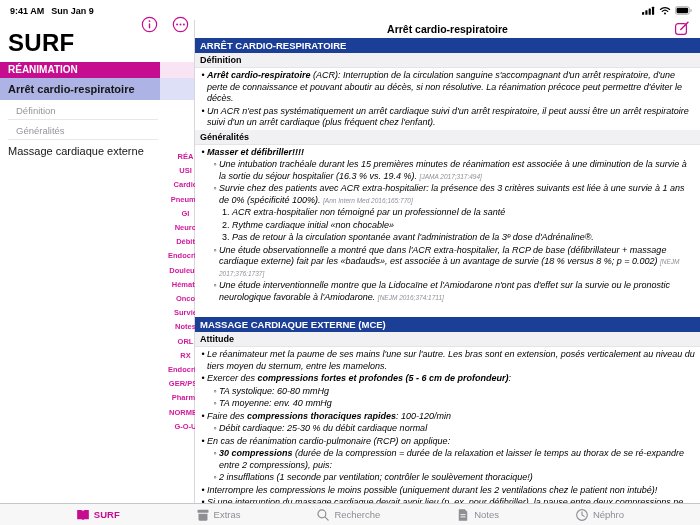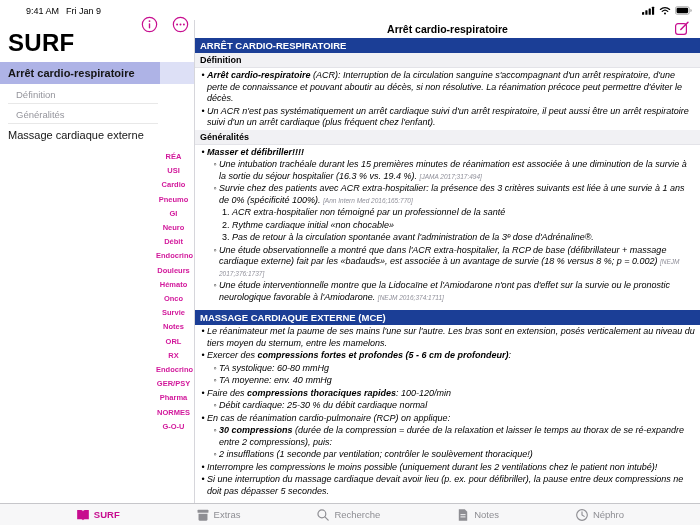--- a/index.html
+++ b/index.html
@@ -2,48 +2,48 @@
 <html style="--brand: #C70D8F; --brandLight: #F8E4F2; --selected: #AEB3E6; --selectedLight: #DDE0F6; --blue: #1B3E96; --linkPink: #D2189B;"><head>
 <meta charset="utf-8">
 <style>
   html,body{margin:0;padding:0;background:#e9e9ee;}
   *{box-sizing:border-box;}
   .screen{
     width:700px;height:525px;position:relative;background:#fff;overflow:hidden;
     font-family:"Liberation Sans","DejaVu Sans",sans-serif;color:#000;margin:0 auto;
   }
   
-  .statusbar{height:20px;display:flex;justify-content:space-between;align-items:center;padding:2px 8px 0 26px;font-size:9px;font-weight:400;color:#000;}
+  .statusbar{height:20px;display:flex;justify-content:space-between;align-items:center;padding:2px 8px 0 10px;font-size:9px;font-weight:700;color:#000;}
   .sb-left{display:flex;gap:7px;}
   .sb-right{display:flex;gap:4px;align-items:center;}
   
   .main{display:flex;height:483px;}
   .left-panel{width:195px;min-width:195px;position:relative;border-right:1px solid #d6d6db;background:#fff;}
   .panel-top{height:42px;position:relative;}
   .logo{font-size:24px;font-weight:800;letter-spacing:.3px;margin:0;position:absolute;left:8px;top:9px;}
   .icon-btn{position:absolute;top:-4px;width:17px;height:17px;color:var(--brand);background:none;border:none;padding:0;cursor:pointer;}
   .icon-btn svg{width:17px;height:17px;display:block;}
   .btn-info{left:141px;}
   .btn-more{left:172px;}
   .sb-header{height:16px;line-height:16px;font-size:10px;font-weight:700;color:#fff;padding-left:8px;
     background:linear-gradient(to right,var(--brand) 160px,var(--brandLight) 160px);}
   .sb-item{position:relative;font-size:11px;line-height:13px;color:#151515;padding:5px 40px 4px 8px;cursor:pointer;}
   .sb-item.sub{font-size:9.5px;line-height:11px;color:#95959c;padding:5px 40px 4px 16px;}
   .sb-item.selected{font-weight:700;background:linear-gradient(to right,var(--selected) 160px,var(--selectedLight) 160px);}
   .sb-item:not(.selected)::after{content:"";position:absolute;left:8px;right:36px;bottom:0;border-bottom:1px solid rgba(0,0,0,.09);}
-  .quicklinks{position:absolute;left:156px;top:130px;width:35px;text-align:center;}
+  .quicklinks{position:absolute;left:168px;top:130px;width:35px;text-align:center;}
   .ql{font-size:7.5px;font-weight:700;color:var(--linkPink);line-height:14.2px;cursor:pointer;white-space:nowrap;}
   
   .content-panel{flex:1;display:flex;flex-direction:column;position:relative;background:#fff;min-width:0;}
   .navbar{height:18px;position:relative;display:flex;align-items:center;justify-content:center;}
   .nav-title{font-size:10.5px;font-weight:600;}
   .btn-compose{position:absolute;right:10px;top:0;width:16px;height:16px;color:var(--brand);background:none;border:none;padding:0;cursor:pointer;}
   .btn-compose svg{width:16px;height:16px;display:block;}
   .content-scroll{flex:1;overflow:hidden;}
-  section+section{margin-top:7px;}
+  section+section{margin-top:14px;}
   .sec-header{background:var(--blue);color:#fff;font-weight:700;font-size:9.5px;line-height:11px;padding:2px 5px;}
   .subheader{background:#f1f1f4;font-weight:700;font-size:9px;line-height:10px;padding:2px 5px;border-bottom:1px solid #e3e3e8;margin-bottom:2px;}
   .li{display:flex;font-size:9px;line-height:11.5px;margin:1px 4px 1px 4px;}
   .li .marker{flex:0 0 8px;text-align:center;}
   .li.l2{margin-left:16px;}
   .li.l3{margin-left:26px;}
   .li.l3 .marker{flex:0 0 11px;text-align:left;padding-left:1px;}
   .li-body{flex:1;min-width:0;font-style:italic;}
   .run-bold{font-weight:700;}
   .run-cite{font-size:6.5px;color:#90909a;}
@@ -54,21 +54,21 @@
   .tab.active{color:var(--brand);font-weight:600;}
 </style>
 </head>
 <body>
 
 <div class="screen">
 
   <div class="statusbar">
     <div class="sb-left">
       <span>9:41 AM</span>
-      <span>Fri Jan 9</span>
+      <span>Sun Jan 9</span>
     </div>
     <div class="sb-right">
       <span>
         <svg width="13" height="9" viewBox="0 0 18 12" fill="#000">
             <rect x="0" y="8" width="3" height="4" rx="0.6"></rect>
             <rect x="4.6" y="5.8" width="3" height="6.2" rx="0.6"></rect>
             <rect x="9.2" y="3.4" width="3" height="8.6" rx="0.6"></rect>
             <rect x="13.8" y="0.8" width="3" height="11.2" rx="0.6"></rect>
           </svg>
       </span>
@@ -103,20 +103,21 @@
         </button>
         <button class="icon-btn btn-more">
           <svg viewBox="0 0 20 20">
               <circle cx="10" cy="10" r="8.4" fill="none" stroke="currentColor" stroke-width="1.4"></circle>
               <circle cx="6" cy="10" r="1.15" fill="currentColor"></circle>
               <circle cx="10" cy="10" r="1.15" fill="currentColor"></circle>
               <circle cx="14" cy="10" r="1.15" fill="currentColor"></circle>
             </svg>
         </button>
       </div>
+      <div class="sb-header">RÉANIMATION</div>
       <nav>
           <div class="sb-item selected">Arrêt cardio-respiratoire</div>
           <div class="sb-item sub">Définition</div>
           <div class="sb-item sub">Généralités</div>
           <div class="sb-item main">Massage cardiaque externe</div>
         </nav>
       <div class="quicklinks">
           <div class="ql">RÉA</div>
           <div class="ql">USI</div>
           <div class="ql">Cardio</div>
@@ -191,20 +192,21 @@
               <span class="marker">◦</span>
               <span class="li-body"><span>Une étude observationnelle a montré que dans l'ACR extra-hospitalier, la RCP de base (défibrillateur + massage cardiaque externe) fait par les «badauds», est associée à un avantage de survie (18 % versus 8 %; p = 0.002) </span><span class="run-cite">[NEJM 2017;376:1737]</span></span>
             </div>
             <div class="li l2">
               <span class="marker">◦</span>
               <span class="li-body"><span>Une étude interventionnelle montre que la Lidocaïne et l'Amiodarone n'ont pas d'effet sur la survie ou le pronostic neurologique favorable à l'Amiodarone. </span><span class="run-cite">[NEJM 2016;374:1711]</span></span>
             </div>
           </section>
           <section>
             <div class="sec-header">MASSAGE CARDIAQUE EXTERNE (MCE)</div>
+            <div class="subheader">Attitude</div>
             <div class="li l1">
               <span class="marker">•</span>
               <span class="li-body"><span>Le réanimateur met la paume de ses mains l'une sur l'autre. Les bras sont en extension, posés verticalement au niveau du tiers moyen du sternum, entre les mamelons.</span></span>
             </div>
             <div class="li l1">
               <span class="marker">•</span>
               <span class="li-body"><span>Exercer des </span><span class="run-bold">compressions fortes et profondes (5 - 6 cm de profondeur)</span><span>:</span></span>
             </div>
             <div class="li l2">
               <span class="marker">◦</span>

